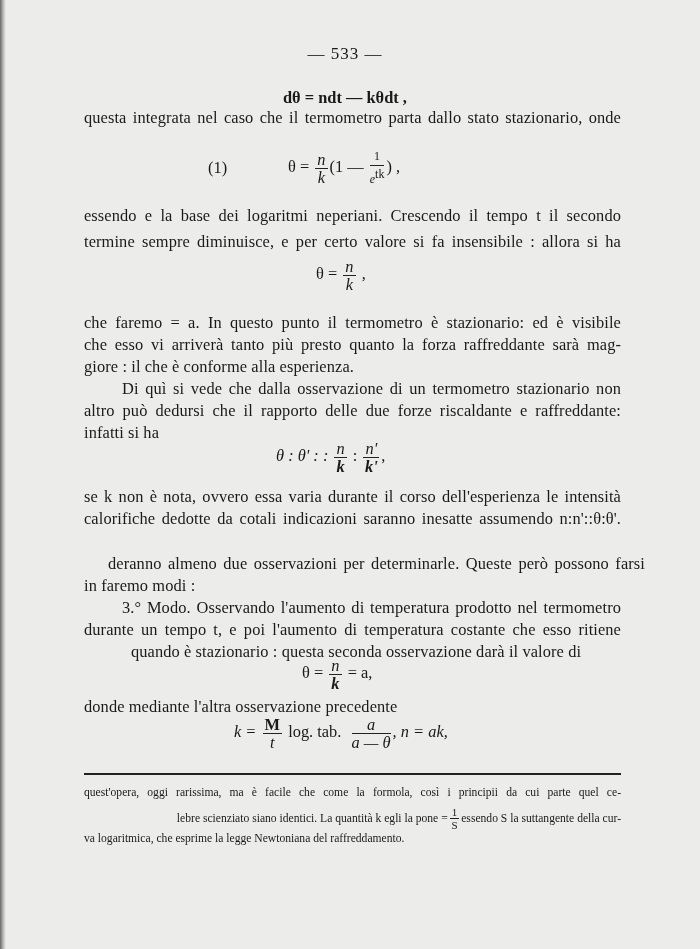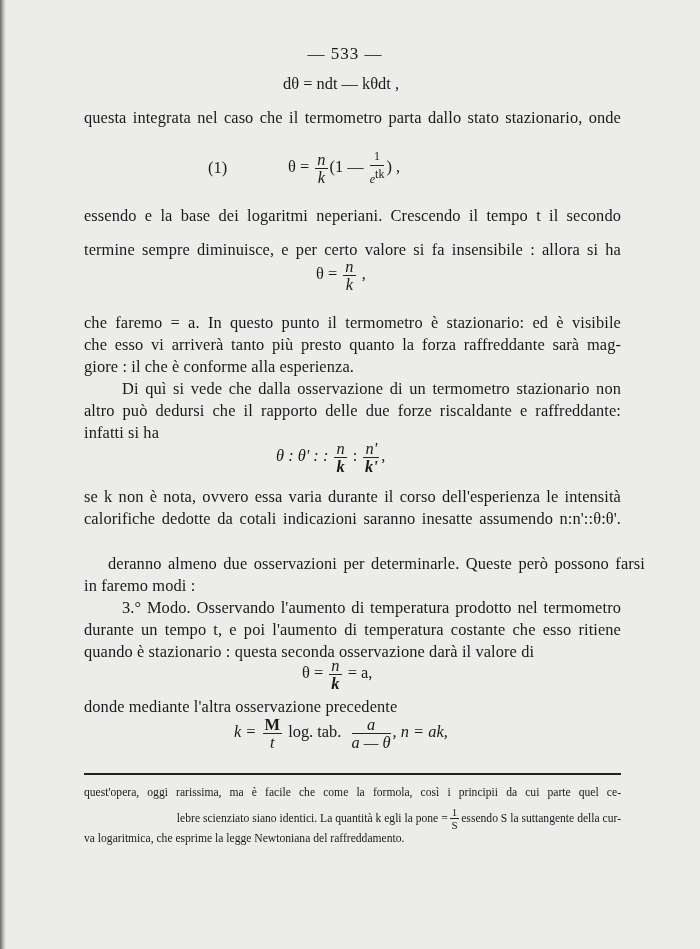--- a/index.html
+++ b/index.html
@@ -32,39 +32,39 @@
   </style>
 </head>
 <body>
 
 <div class="edge"></div>
 
 <div class="page">
 
   <div class="center pagenum">— 533 —</div>
 
-  <div class="eq" style="left:283px; top:74px;">dθ = ndt — kθdt ,</div>
+  <div class="eq" style="left:283px; top:88px;font-weight:bold;">dθ = ndt — kθdt ,</div>
 
   <div class="ln" style="top:108px;">questa integrata nel caso che il termometro parta dallo stato stazionario, onde</div>
 
   <div class="eq" style="left:208px; top:158px;">(1)</div>
   <div class="eq" style="left:288px; top:148px;">
     <span>θ =</span>
     <span class="frac">
       <span class="num" style="font-style:italic">n</span>
       <span style="font-style:italic">k</span>
     </span><span>(1 —</span>
     <span class="frac">
       <span class="num small">1</span>
       <span class="small"><i>e</i><sup style="font-size:12px">tk</sup></span>
     </span><span>) ,</span>
   </div>
 
   <div class="ln" style="top:206px;">essendo e la base dei logaritmi neperiani. Crescendo il tempo t il secondo</div>
-  <div class="ln" style="top:240px;">termine sempre diminuisce, e per certo valore si fa insensibile : allora si ha</div>
+  <div class="ln" style="top:232px;">termine sempre diminuisce, e per certo valore si fa insensibile : allora si ha</div>
 
   <div class="eq" style="left:316px; top:258px;">
     <span>θ =</span>
     <span class="frac">
       <span class="num" style="font-style:italic">n</span>
       <span style="font-style:italic">k</span>
     </span>
     <span>,</span>
   </div>
 
@@ -90,21 +90,21 @@
   </div>
 
   <div class="ln" style="top:487px;">se k non è nota, ovvero essa varia durante il corso dell'esperienza le intensità</div>
   <div class="ln" style="top:509px;">calorifiche dedotte da cotali indicazioni saranno inesatte assumendo n:n'::θ:θ'.</div>
 
   <div class="ln" style="top:554px;margin-left:24px;">deranno almeno due osservazioni per determinarle. Queste però possono farsi</div>
   <div class="ln last" style="top:576px;">in faremo modi :</div>
 
   <div class="ln indent" style="top:598px;">3.° Modo. Osservando l'aumento di temperatura prodotto nel termometro</div>
   <div class="ln" style="top:620px;">durante un tempo t, e poi l'aumento di temperatura costante che esso ritiene</div>
-  <div class="ln last" style="top:642px;">quando è stazionario : questa seconda osservazione darà il valore di</div>
+  <div class="ln last" style="top:642px;margin-left:47px;">quando è stazionario : questa seconda osservazione darà il valore di</div>
 
   <div class="eq" style="left:302px; top:657px;">
     <span>θ =</span>
     <span class="frac">
       <span class="num" style="font-style:italic">n</span>
       <span style="font-style:italic;font-weight:bold">k</span>
     </span>
     <span>= a,</span>
   </div>
 

